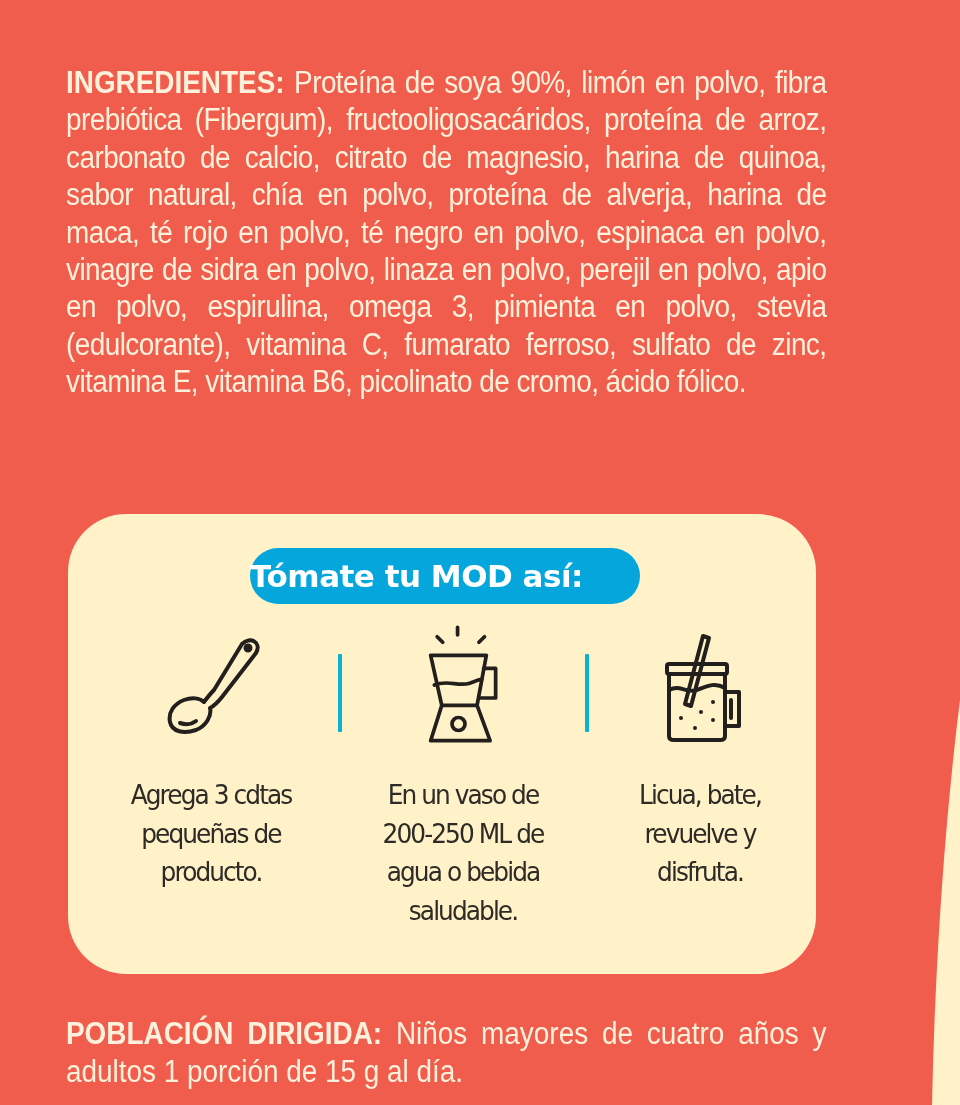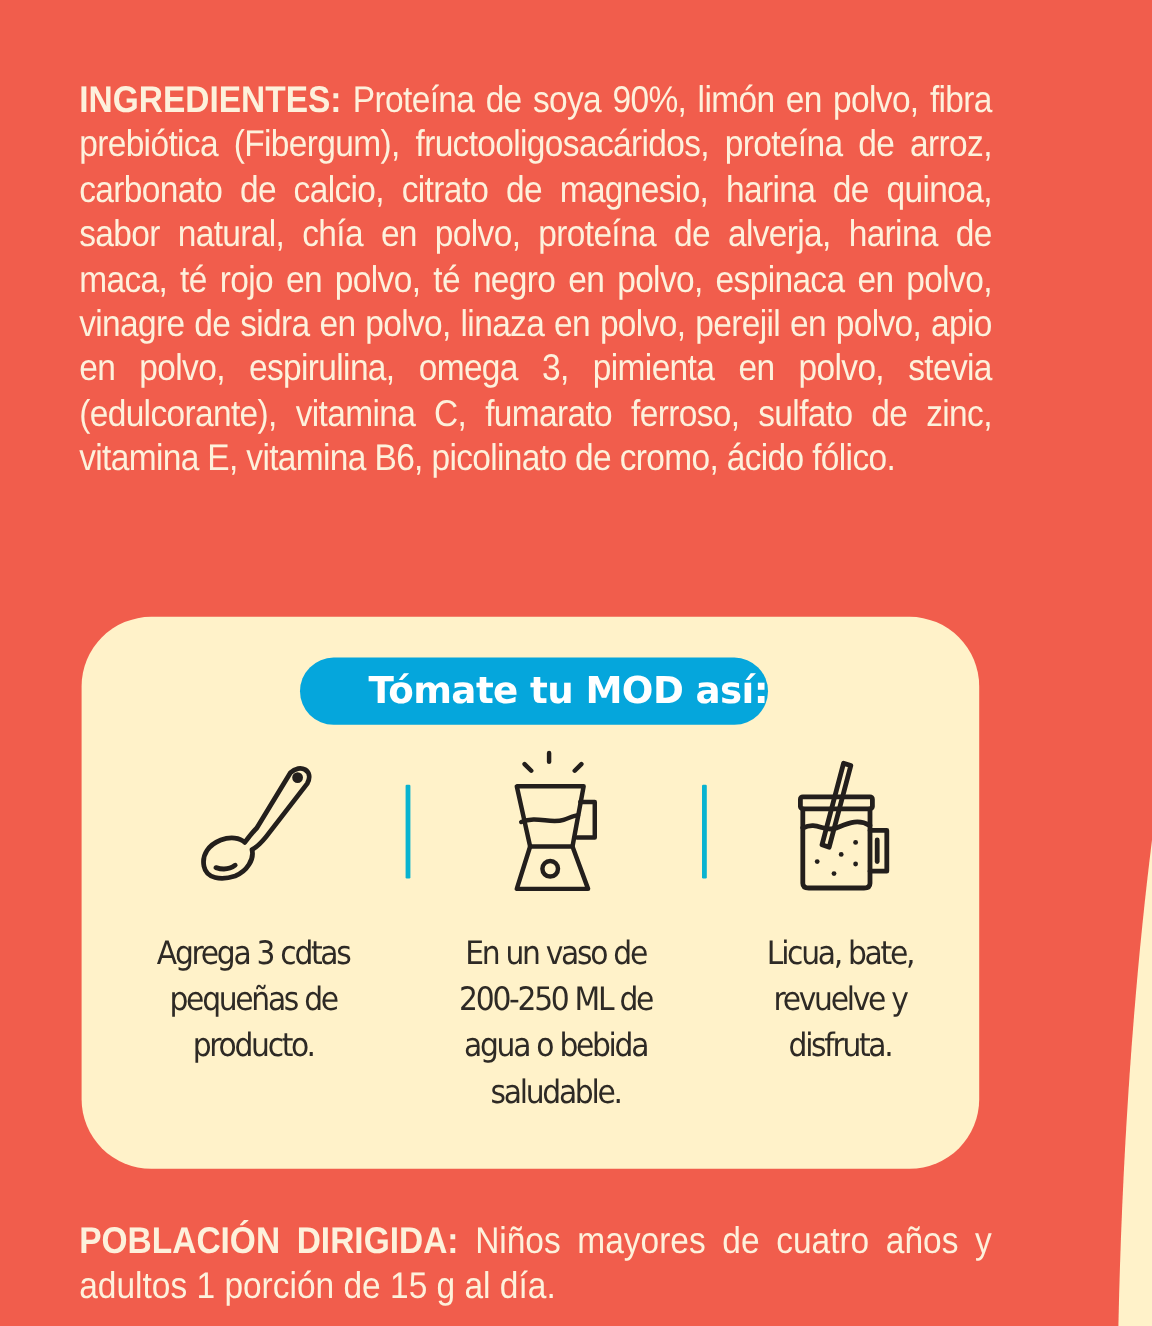--- a/index.html
+++ b/index.html
@@ -56,21 +56,21 @@
       top: 548px;
       width: 390px;
       height: 56px;
       background: #05a6dc;
       border-radius: 28px;
       color: #ffffff;
       font-family: "DejaVu Sans", sans-serif;
       font-weight: bold;
       font-size: 31px;
       line-height: 56px;
-      text-align: right;
+      text-align: left;
       letter-spacing: -0.5px;
     }
     .icon-box {
       position: absolute;
       top: 620px;
       height: 130px;
     }
     .divider {
       position: absolute;
       top: 654px;

